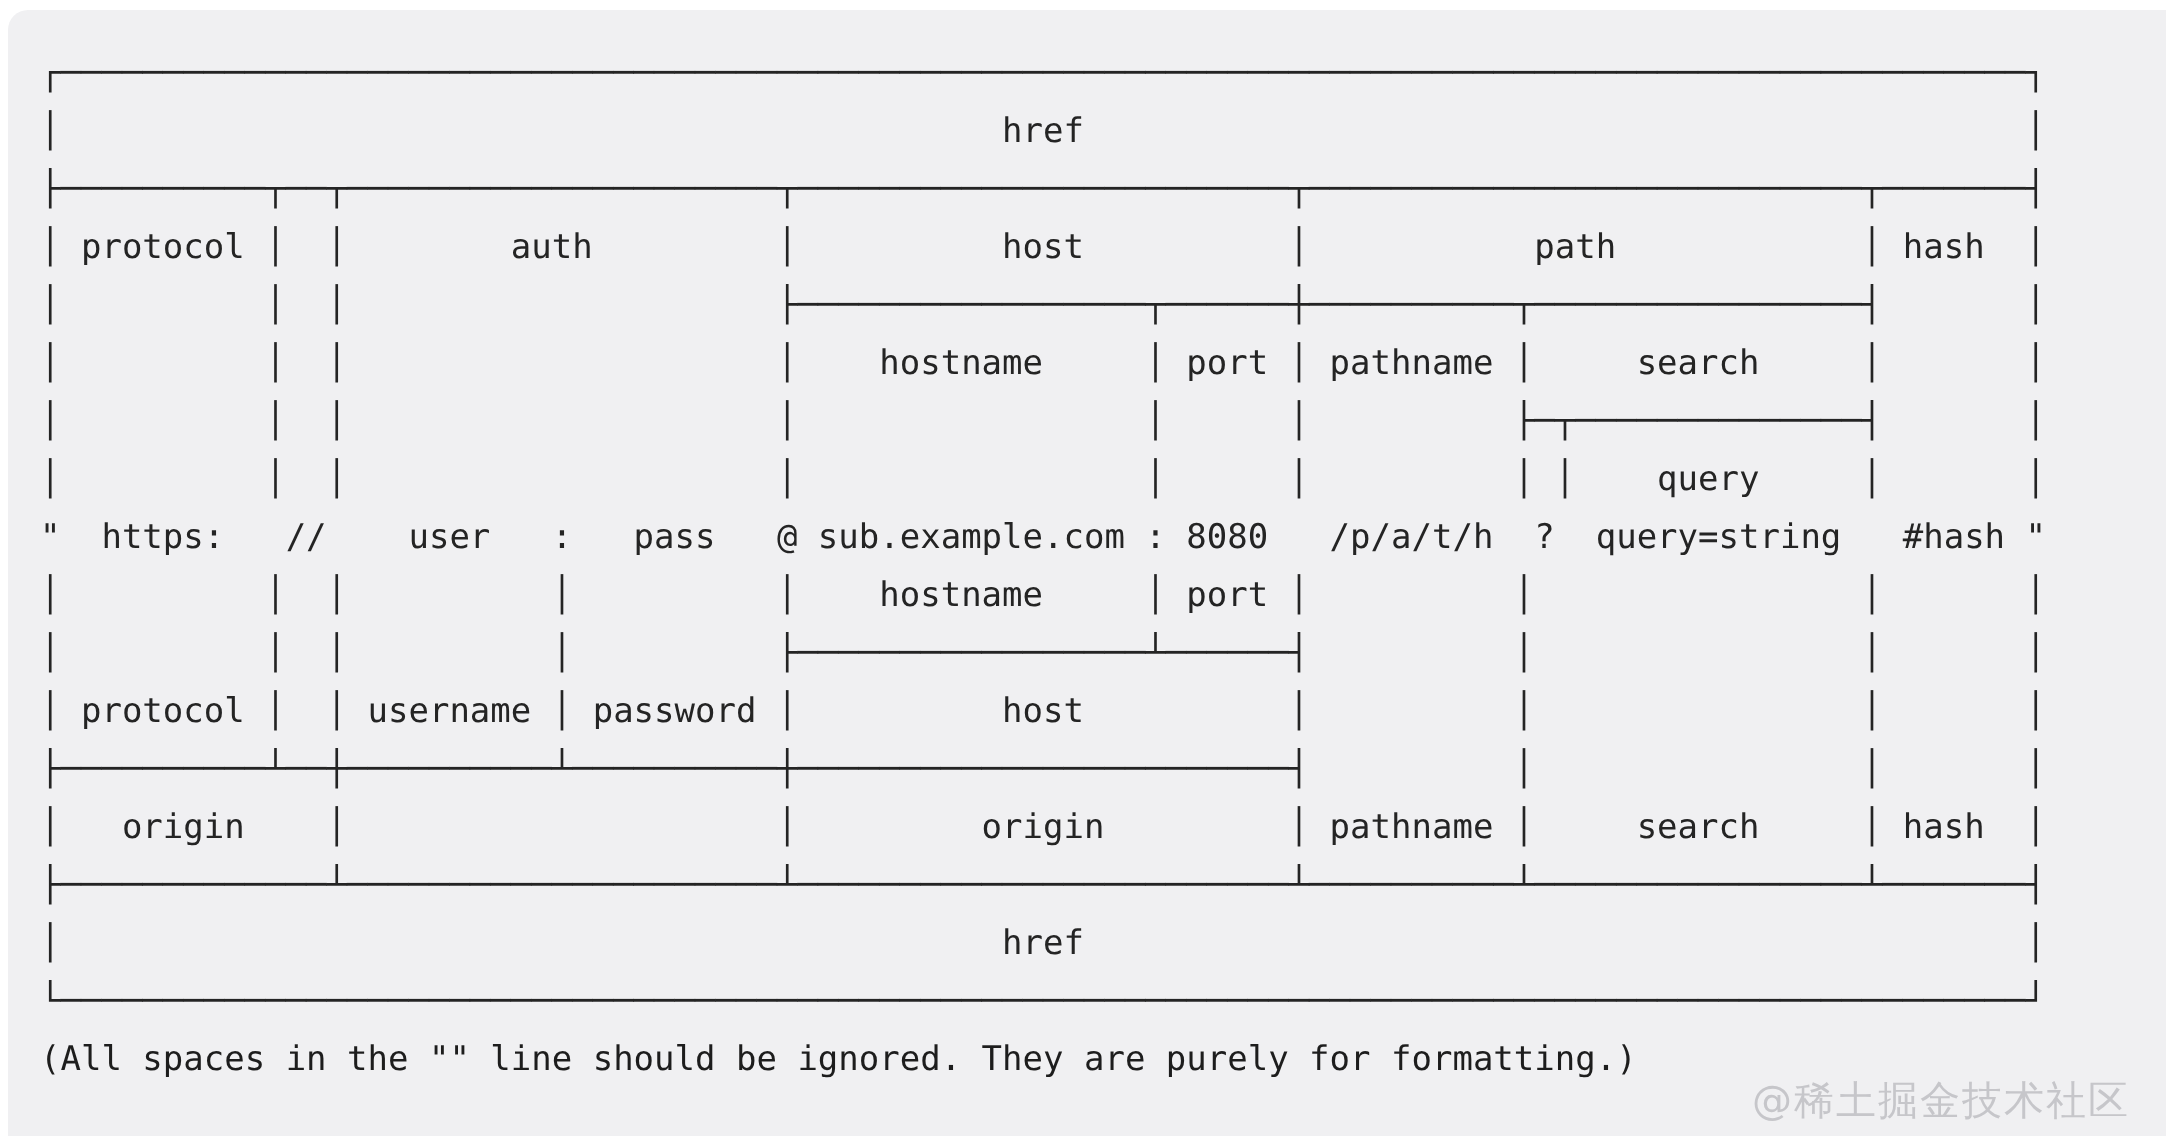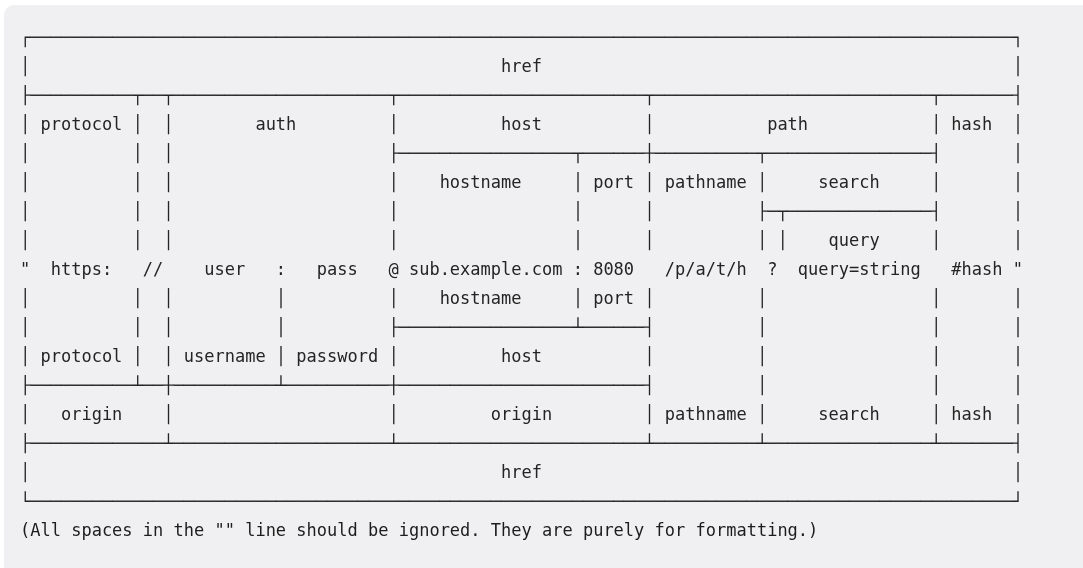--- a/index.html
+++ b/index.html
@@ -75,14 +75,15 @@
 │          │  │          │          │    hostname     │ port │          │                │       │
 │          │  │          │          ├─────────────────┴──────┤          │                │       │
 │ protocol │  │ username │ password │          host          │          │                │       │
 ├──────────┴──┼──────────┴──────────┼────────────────────────┤          │                │       │
 │   origin    │                     │         origin         │ pathname │     search     │ hash  │
 ├─────────────┴─────────────────────┴────────────────────────┴──────────┴────────────────┴───────┤
 │                                              href                                              │
 └────────────────────────────────────────────────────────────────────────────────────────────────┘</pre>
       <pre class="note">(All spaces in the "" line should be ignored. They are purely for formatting.)</pre>
     </div>
+    <div class="watermark">@稀土掘金技术社区</div>
   </div>
 </div>
 
 </body></html>

